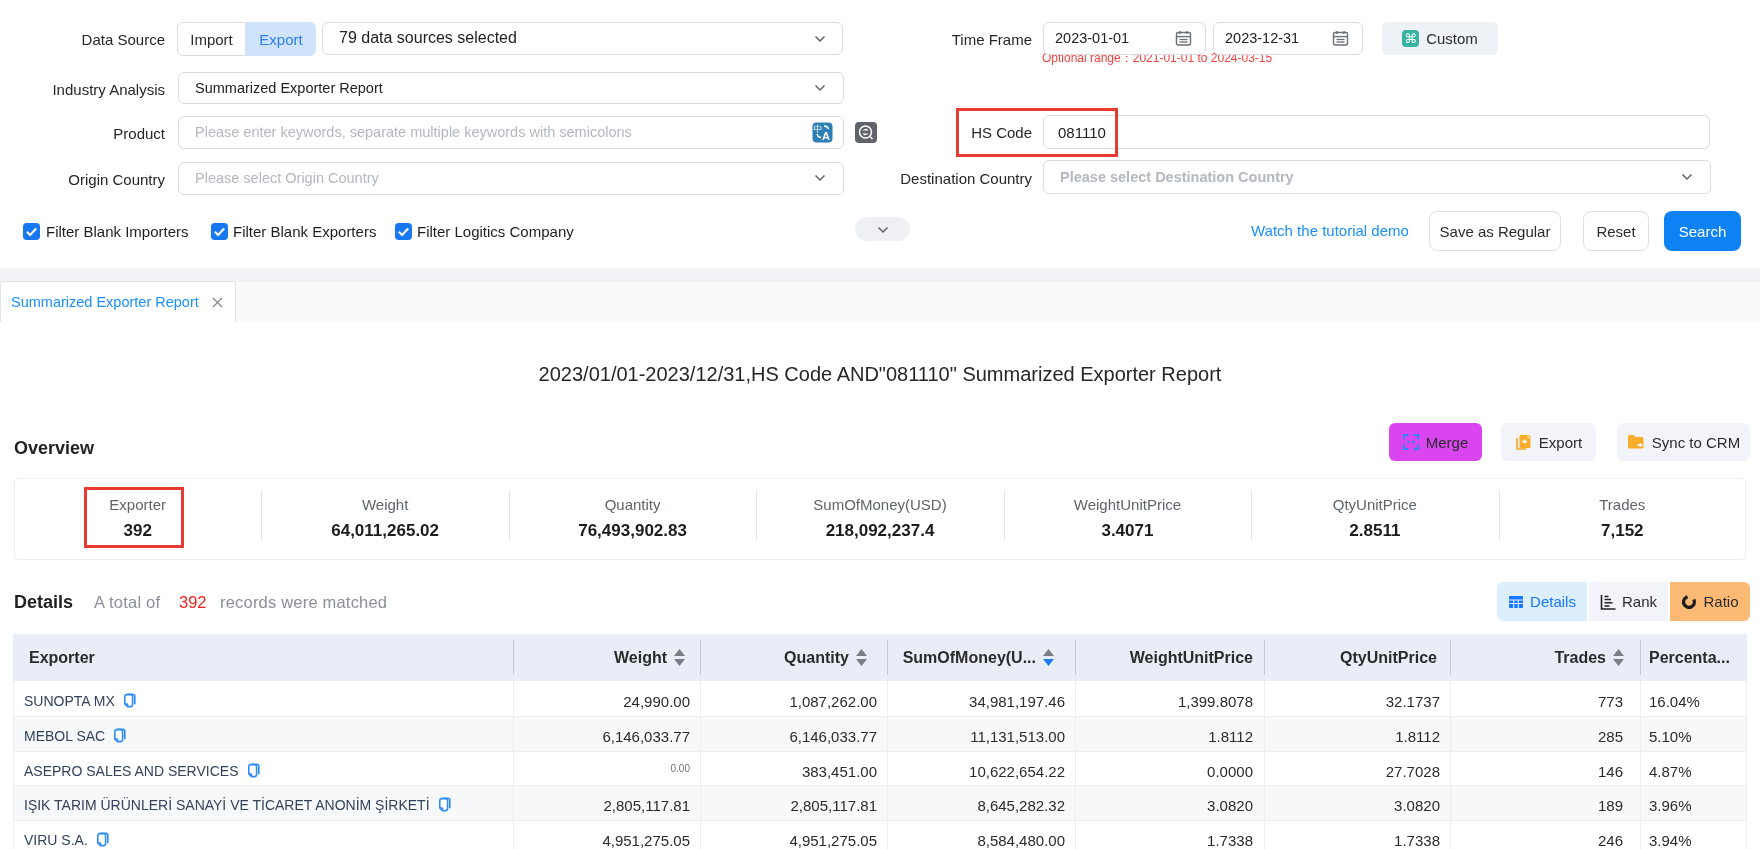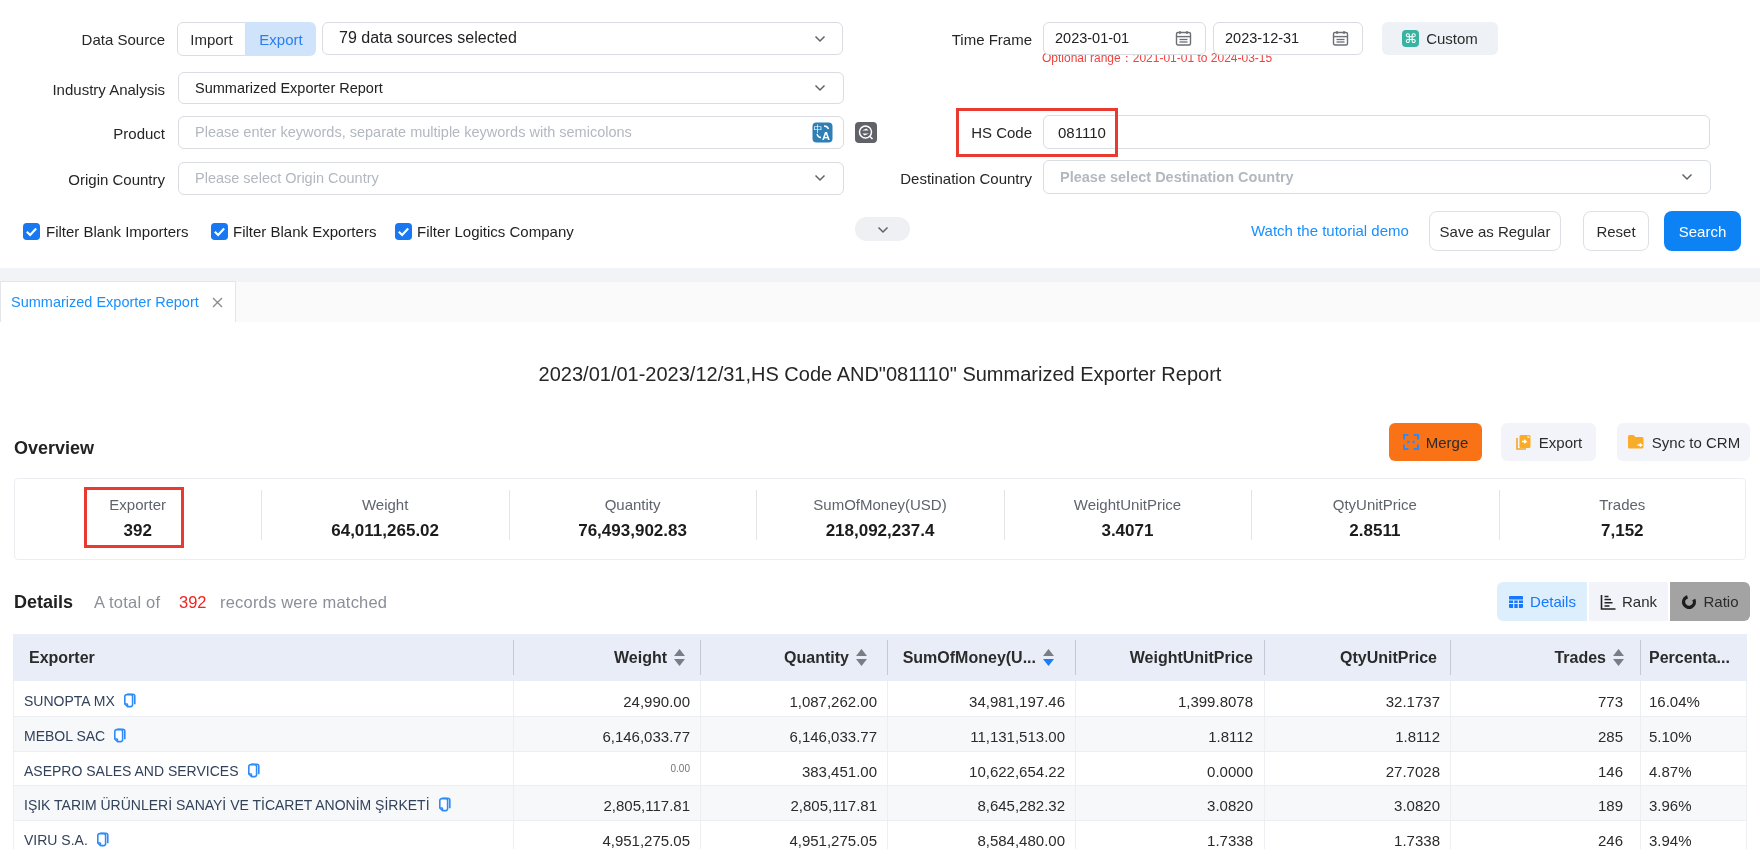--- a/index.html
+++ b/index.html
@@ -148,21 +148,21 @@
     <div class="abs" style="left:10px; top:12px; font-size:14.5px; color:#1890ff;">Summarized Exporter Report</div>
     <svg class="abs" style="left:210px; top:14px;" width="13" height="13" viewBox="0 0 13 13">
         <path d="M2 2 L11 11 M11 2 L2 11" stroke="#8c8c8c" stroke-width="1.4"></path>
       </svg>
   </div>
 
   <div class="abs" style="left:0; top:363px; width:1760px; text-align:center; font-size:20px; color:#262626;">2023/01/01-2023/12/31,HS Code AND"081110" Summarized Exporter Report</div>
 
   <div class="abs" style="left:14px; top:438px; font-size:18px; font-weight:bold; color:#222;">Overview</div>
 
-  <div class="abs" style="left:1389px; top:423px; width:93px; height:38px; background:#f97316; border-radius:6px; display:flex; align-items:center; justify-content:center;">
+  <div class="abs" style="left:1389px; top:423px; width:93px; height:38px; background:#d946ef; border-radius:6px; display:flex; align-items:center; justify-content:center;">
     <svg width="16" height="16" viewBox="0 0 16 16" style="margin-right:7px;">
         <path d="M5.5 1 H1 V5.5 M5.5 15 H1 V10.5 M10.5 1 H15 V5.5 M10.5 15 H15 V10.5" fill="none" stroke="#2f88f7" stroke-width="2"></path>
         <path d="M7.2 8 L4.4 5.9 V10.1 Z M8.8 8 L11.6 5.9 V10.1 Z" fill="#2f88f7"></path>
       </svg>
     <span style="font-size:15px; color:#2b2b2b;">Merge</span>
   </div>
   <div class="abs" style="left:1501px; top:423px; width:95px; height:38px; background:#f2f4f9; border-radius:6px; display:flex; align-items:center; justify-content:center;">
     <svg width="17" height="17" viewBox="0 0 17 17" style="margin-right:7px;">
         <path d="M2 4 v11 h9" fill="none" stroke="#f5a623" stroke-width="1.6"></path>
         <rect x="4.5" y="1" width="11" height="13" rx="1.5" fill="#f9ab2a"></rect>
@@ -216,21 +216,21 @@
       </svg>
     <span style="font-size:15px; color:#1677ff;">Details</span>
   </div>
   <div class="abs" style="left:1589px; top:582px; width:79px; height:39px; background:#f2f4f9; display:flex; align-items:center; justify-content:center;">
     <svg width="16" height="16" viewBox="0 0 16 16" style="margin-right:6px;">
         <path d="M1.5 1 v14 h14" fill="none" stroke="#222" stroke-width="1.6"></path>
         <path d="M4.5 12 h5 M4.5 8.8 h8 M4.5 5.6 h6.5 M4.5 2.4 h4" stroke="#222" stroke-width="1.5"></path>
       </svg>
     <span style="font-size:15px; color:#2b2b2b;">Rank</span>
   </div>
-  <div class="abs" style="left:1670px; top:582px; width:80px; height:39px; background:#a3a3a3; border-radius:0 6px 6px 0; display:flex; align-items:center; justify-content:center;">
+  <div class="abs" style="left:1670px; top:582px; width:80px; height:39px; background:#fdba74; border-radius:0 6px 6px 0; display:flex; align-items:center; justify-content:center;">
     <svg width="16" height="16" viewBox="0 0 16 16" style="margin-right:6px;">
         <circle cx="8" cy="8" r="5.4" fill="none" stroke="#1d1d1d" stroke-width="3.4" stroke-dasharray="26 8" transform="rotate(-28 8 8)"></circle>
       </svg>
     <span style="font-size:15px; color:#2b2b2b;">Ratio</span>
   </div>
 
   <div id="table">
       <div class="abs" style="left:13px; top:634px; width:1734px; height:47px; background:#e9edf7;"></div>
       <div class="abs" style="left:513px; top:640px; width:1px; height:35px; background:#c3c9d6;"></div>
       <div class="abs" style="left:700px; top:640px; width:1px; height:35px; background:#c3c9d6;"></div>

